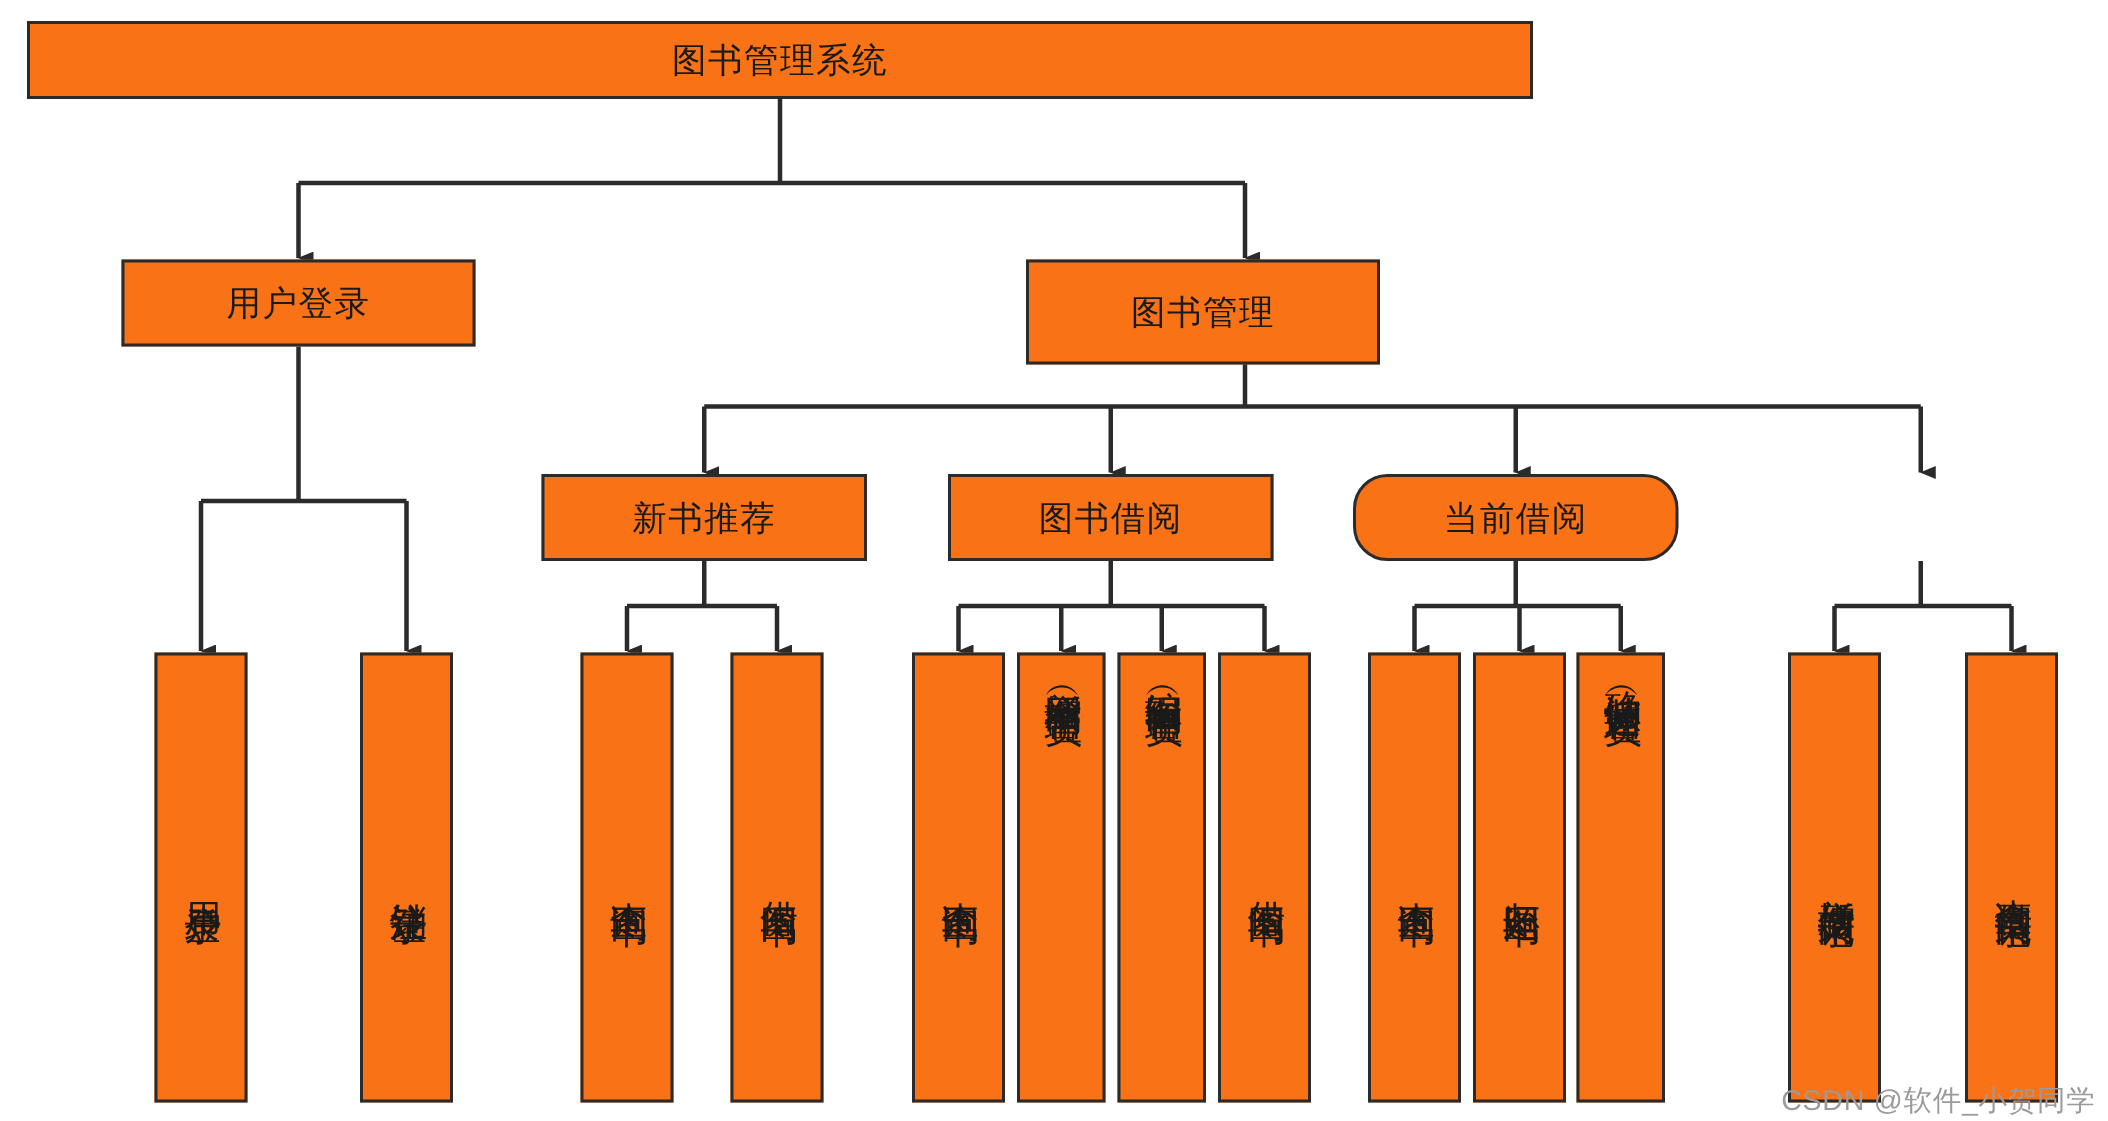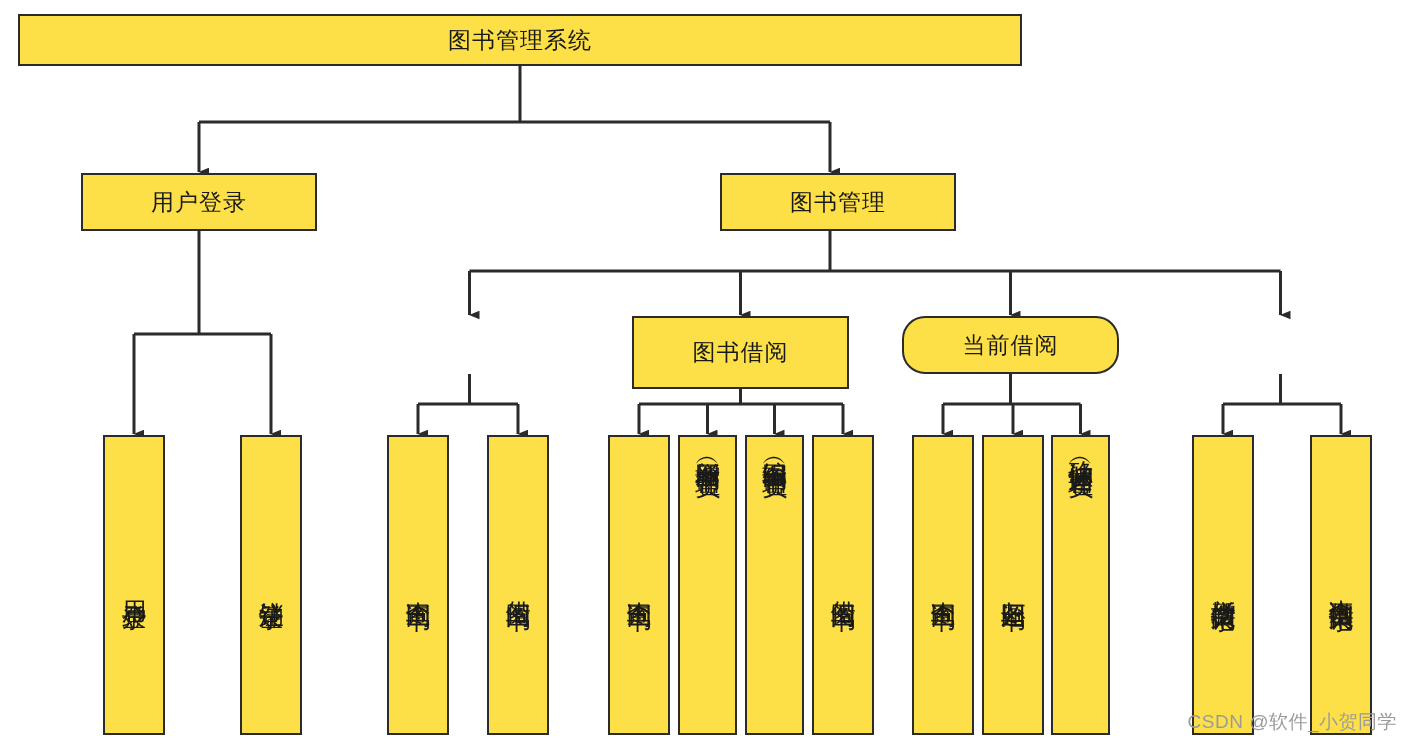--- a/index.html
+++ b/index.html
@@ -22,21 +22,21 @@
     position: absolute;
     left: 0;
     top: 0;
     width: 1405px;
     height: 747px;
     pointer-events: none;
   }
   .node {
     position: absolute;
     box-sizing: border-box;
-    background: #fde047;
+    background: #f97316;
     border: 2.5px solid #2b2b2b;
     display: flex;
     align-items: center;
     justify-content: center;
     color: #1a1a1a;
     text-align: center;
   }
   .node-h {
     font-size: 23px;
     letter-spacing: 1px;
@@ -54,21 +54,21 @@
   .node-v.topalign {
     justify-content: flex-start;
   }
   .label-h, .label-v {
     display: block;
     white-space: nowrap;
   }
   .watermark {
     position: absolute;
     right: 8px;
-    bottom: 12px;
+    bottom: 0;
     font-size: 19px;
     color: #9b9b9b;
     white-space: nowrap;
     letter-spacing: 0.5px;
   }
 </style>
 </head>
 <body>
 
 <div id="diagram">
@@ -116,25 +116,28 @@
       </g>
   </svg>
 
   <div class="node node-h" style="left: 18px; top: 14px; width: 1004px; height: 52px;">
     <span class="label-h">图书管理系统</span>
   </div>
 
   <div class="node node-h" style="left: 81px; top: 173px; width: 236px; height: 58px;">
     <span class="label-h">用户登录</span>
   </div>
-  <div class="node node-h" style="left: 720px; top: 173px; width: 236px; height: 58px; font-family: Liberation Mono, monospace;">
+  <div class="node node-h" style="left: 684px; top: 173px; width: 236px; height: 70px; font-family: Liberation Mono, monospace;">
     <span class="label-h">图书管理</span>
   </div>
 
-  <div class="node node-h" style="left: 632px; top: 316px; width: 217px; height: 73px;">
+  <div class="node node-h" style="left: 361px; top: 316px; width: 217px; height: 58px;">
+    <span class="label-h">新书推荐</span>
+  </div>
+  <div class="node node-h" style="left: 632px; top: 316px; width: 217px; height: 58px;">
     <span class="label-h">图书借阅</span>
   </div>
   <div class="node node-h" style="left: 902px; top: 316px; width: 217px; height: 58px; border-radius: 23px;">
     <span class="label-h">当前借阅</span>
   </div>
 
   <div class="node node-v" style="left: 103px; top: 435px; width: 62px; height: 300px;">
     <span class="label-v">用户登录</span>
   </div>
   <div class="node node-v" style="left: 240px; top: 435px; width: 62px; height: 300px;">

